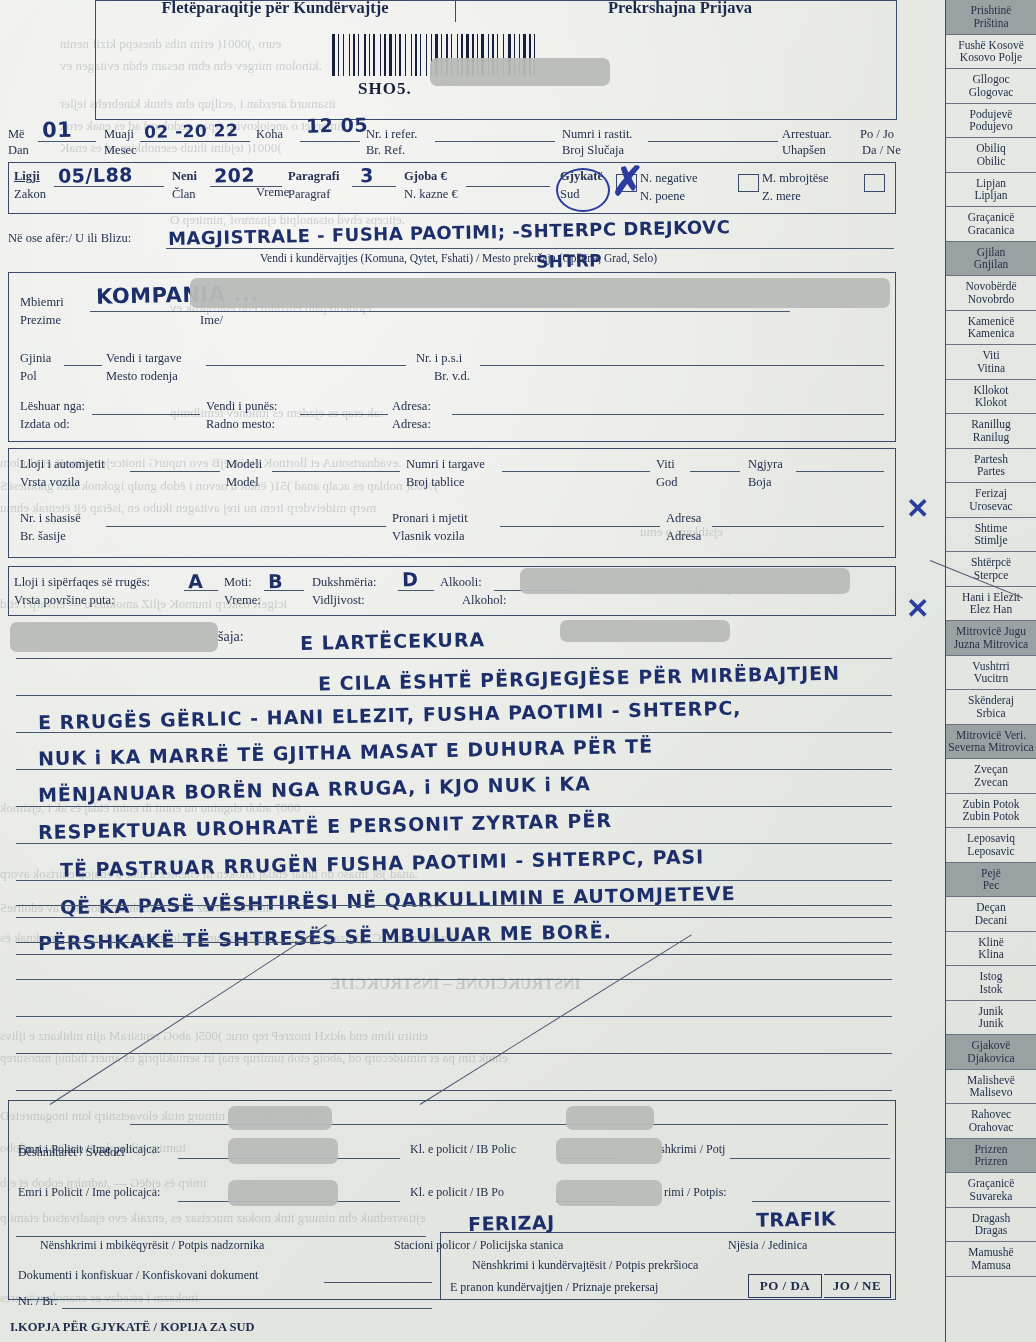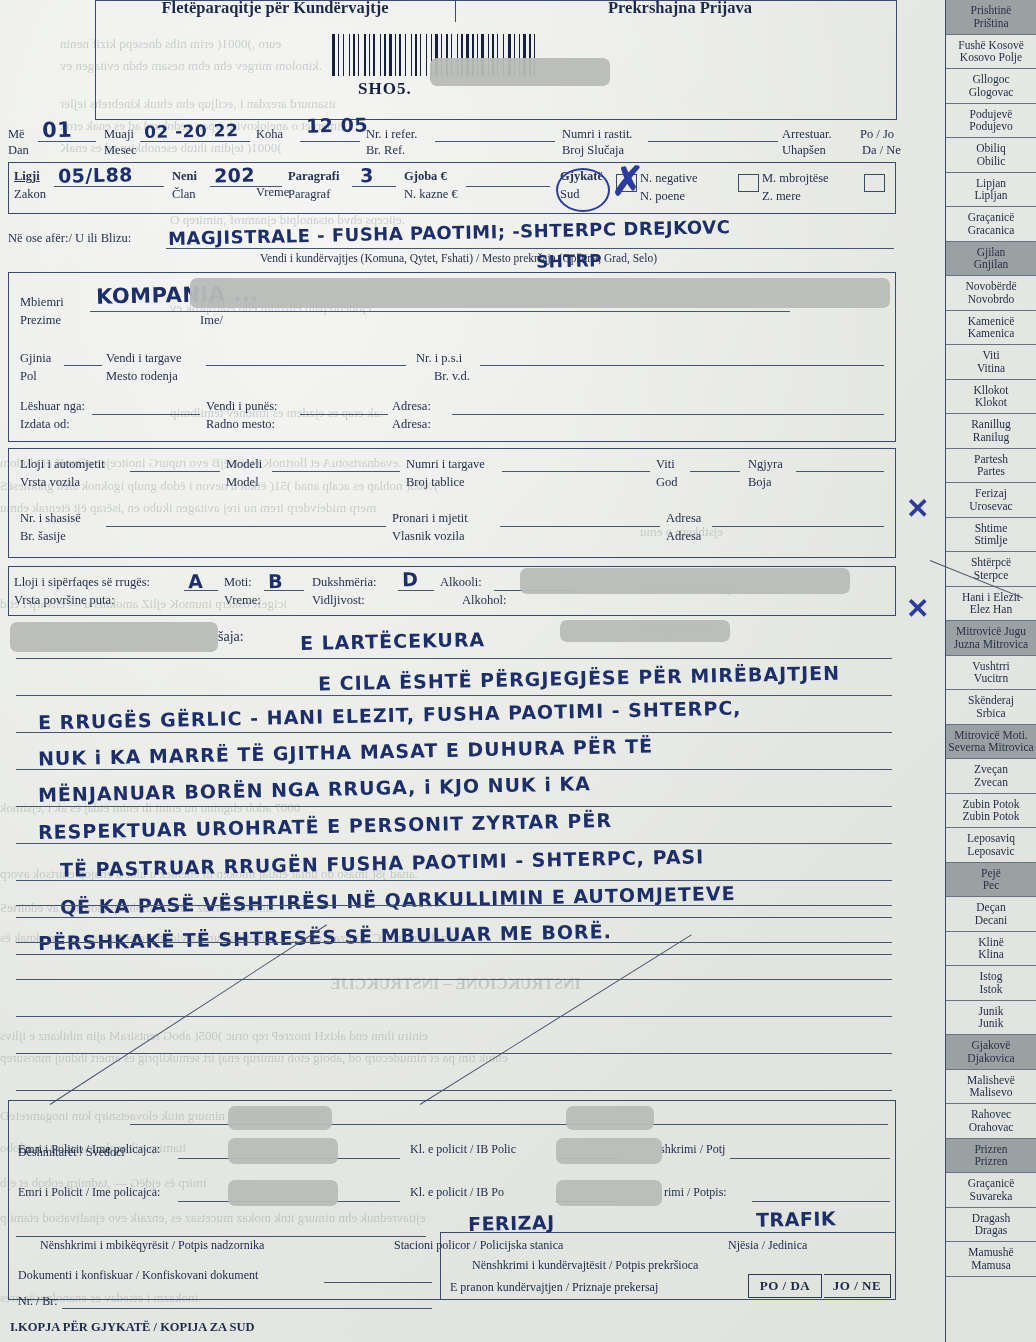--- a/index.html
+++ b/index.html
@@ -506,21 +506,21 @@
       </div>
       <div class="muni">
         <b>Vushtrri</b>
         <b>Vucitrn</b>
       </div>
       <div class="muni">
         <b>Skënderaj</b>
         <b>Srbica</b>
       </div>
       <div class="muni hl">
-        <b>Mitrovicë Moti.</b>
+        <b>Mitrovicë Veri.</b>
         <b>Severna Mitrovica</b>
       </div>
       <div class="muni">
         <b>Zveçan</b>
         <b>Zvecan</b>
       </div>
       <div class="muni">
         <b>Zubin Potok</b>
         <b>Zubin Potok</b>
       </div>

